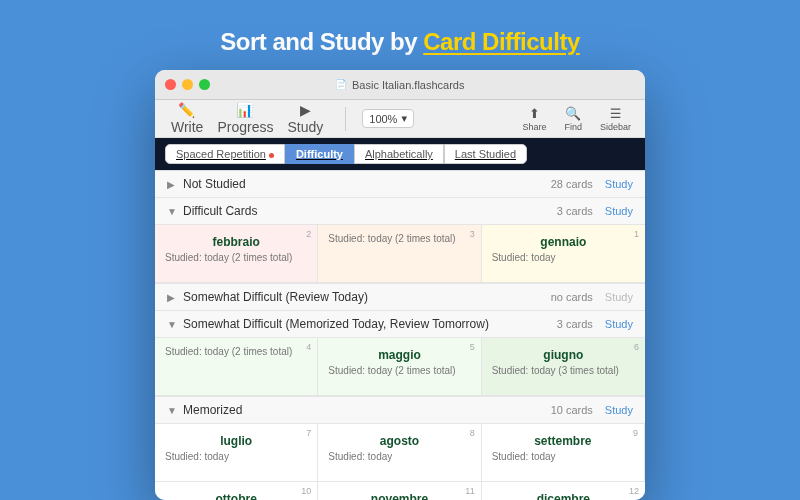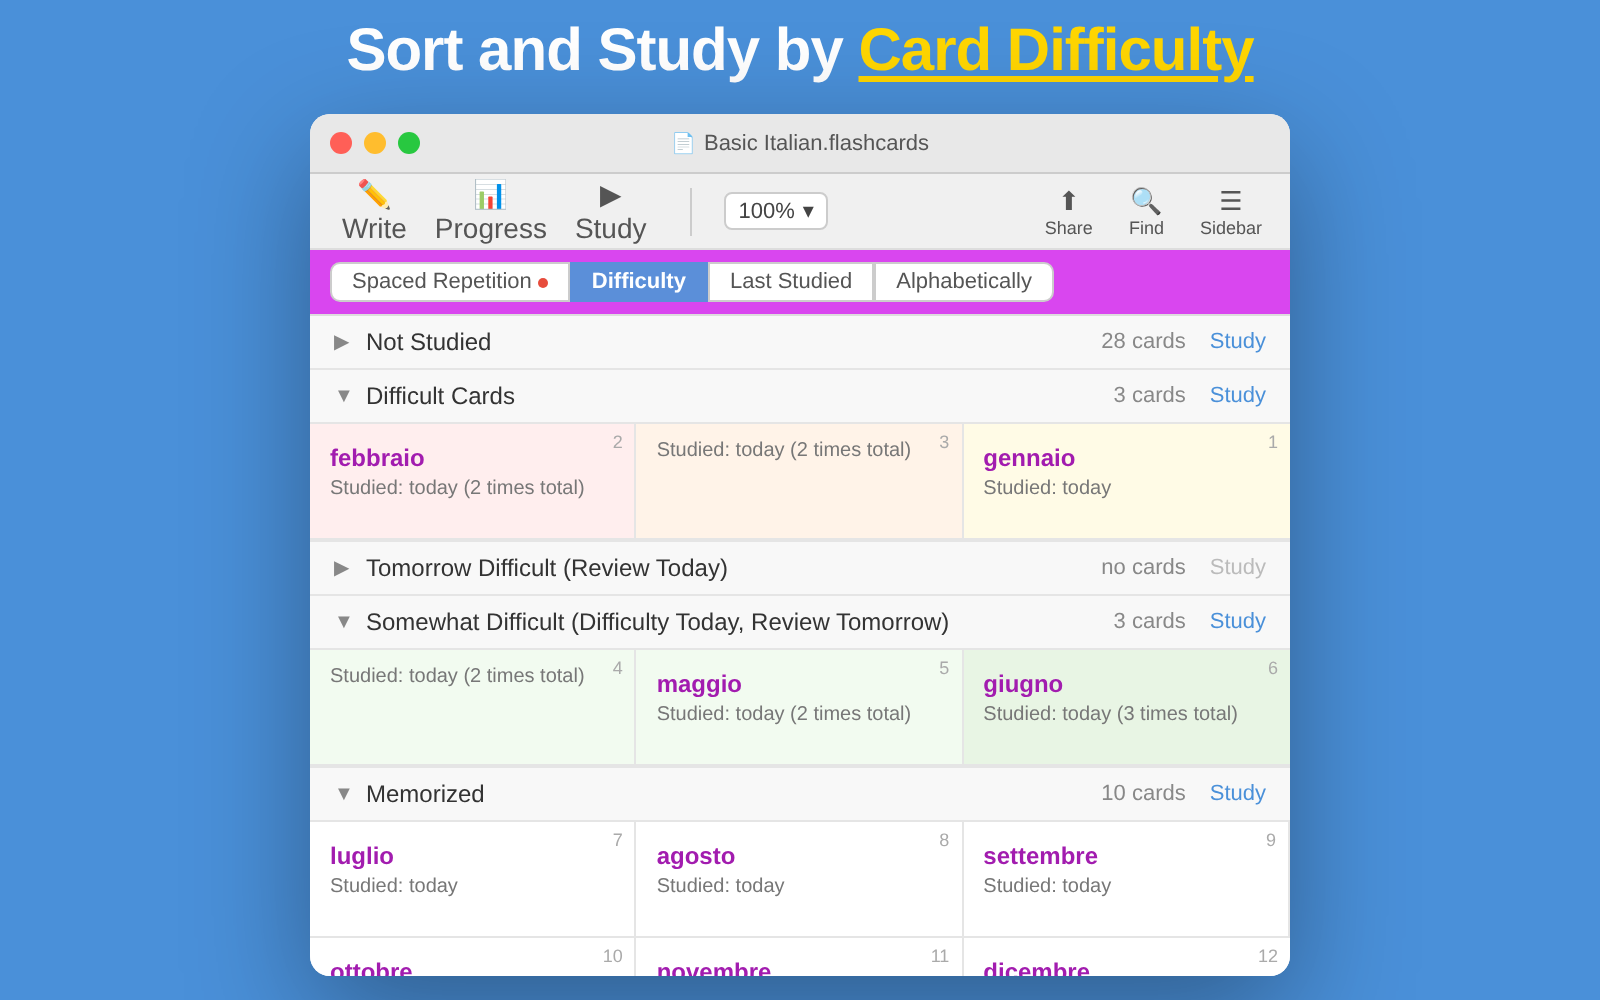--- a/index.html
+++ b/index.html
@@ -10,23 +10,23 @@
       background: #4A90D9;
       font-family: -apple-system, BlinkMacSystemFont, 'Helvetica Neue', Arial, sans-serif;
       display: flex;
       flex-direction: column;
       align-items: center;
     }
 
     
     .hero-title {
       color: white;
-      font-size: 30px;
+      font-size: 24px;
       font-weight: 800;
-      margin-top: 9px;
+      margin-top: 28px;
       margin-bottom: 14px;
       letter-spacing: -0.5px;
     }
     .hero-title .highlight {
       color: #FFD600;
       text-decoration: underline;
       text-decoration-color: #FFD600;
       text-underline-offset: 3px;
     }
 
@@ -139,24 +139,25 @@
       cursor: pointer;
       padding: 2px 4px;
     }
     .toolbar-right-btn .toolbar-icon { font-size: 13px; }
     .toolbar-right-btn .toolbar-label { font-size: 9px; color: #555; }
 
     
     .sort-tabs {
       display: flex;
       align-items: center;
-      background: #d946ef;
+      background: #0f172a;
       padding: 6px 10px;
       gap: 0;
       border-bottom: 1px solid #ddd;
+      text-decoration: underline;
     }
     .sort-tab {
       font-size: 11px;
       padding: 3px 10px;
       border: 1px solid #ccc;
       cursor: pointer;
       background: white;
       color: #555;
     }
     .sort-tab:first-of-type { border-radius: 5px 0 0 5px; }
@@ -237,23 +238,24 @@
     .card-number {
       position: absolute;
       top: 4px;
       right: 6px;
       font-size: 9px;
       color: #aaa;
     }
     .card-term {
       font-size: 12px;
       font-weight: 600;
-      color: #a21caf;
+      color: #14532d;
       margin-bottom: 3px;
       margin-top: 2px;
+      text-align: center;
     }
     .card-studied {
       font-size: 10px;
       color: #777;
     }
 
     
     .card-item.red { background: #FFEEEE; }
     .card-item.orange { background: #FFF3E8; }
     .card-item.light-yellow { background: #FFFBE6; }
@@ -319,22 +321,22 @@
       <div class="toolbar-right-btn">
         <span class="toolbar-icon">☰</span>
         <span class="toolbar-label">Sidebar</span>
       </div>
     </div>
   </div>
 
   <div class="sort-tabs">
     <div id="tab-spaced" class="sort-tab">Spaced Repetition<span class="dot"></span></div>
     <div id="tab-difficulty" class="sort-tab active">Difficulty</div>
+    <div id="tab-alphabetically" class="sort-tab">Alphabetically</div>
     <div id="tab-last-studied" class="sort-tab">Last Studied</div>
-    <div id="tab-alphabetically" class="sort-tab">Alphabetically</div>
   </div>
 
   <div class="content">
 
     <div class="section-header">
       <span class="chevron">▶</span>
       <span class="section-name">Not Studied</span>
       <span class="section-count">28 cards</span>
       <button class="section-study-btn">Study</button>
     </div>
@@ -357,28 +359,28 @@
       </div>
       <div class="card-item light-yellow">
         <span class="card-number">1</span>
         <div class="card-term">gennaio</div>
         <div class="card-studied">Studied: today</div>
       </div>
     </div>
 
     <div class="section-header">
       <span class="chevron">▶</span>
-      <span class="section-name">Tomorrow Difficult (Review Today)</span>
+      <span class="section-name">Somewhat Difficult (Review Today)</span>
       <span class="section-count">no cards</span>
       <button class="section-study-btn disabled">Study</button>
     </div>
 
     <div class="section-header">
       <span class="chevron">▼</span>
-      <span class="section-name">Somewhat Difficult (Difficulty Today, Review Tomorrow)</span>
+      <span class="section-name">Somewhat Difficult (Memorized Today, Review Tomorrow)</span>
       <span class="section-count">3 cards</span>
       <button class="section-study-btn">Study</button>
     </div>
     <div class="cards-grid">
       <div class="card-item light-green">
         <span class="card-number">4</span>
         <div class="card-studied">Studied: today (2 times total)</div>
       </div>
       <div class="card-item light-green">
         <span class="card-number">5</span>

